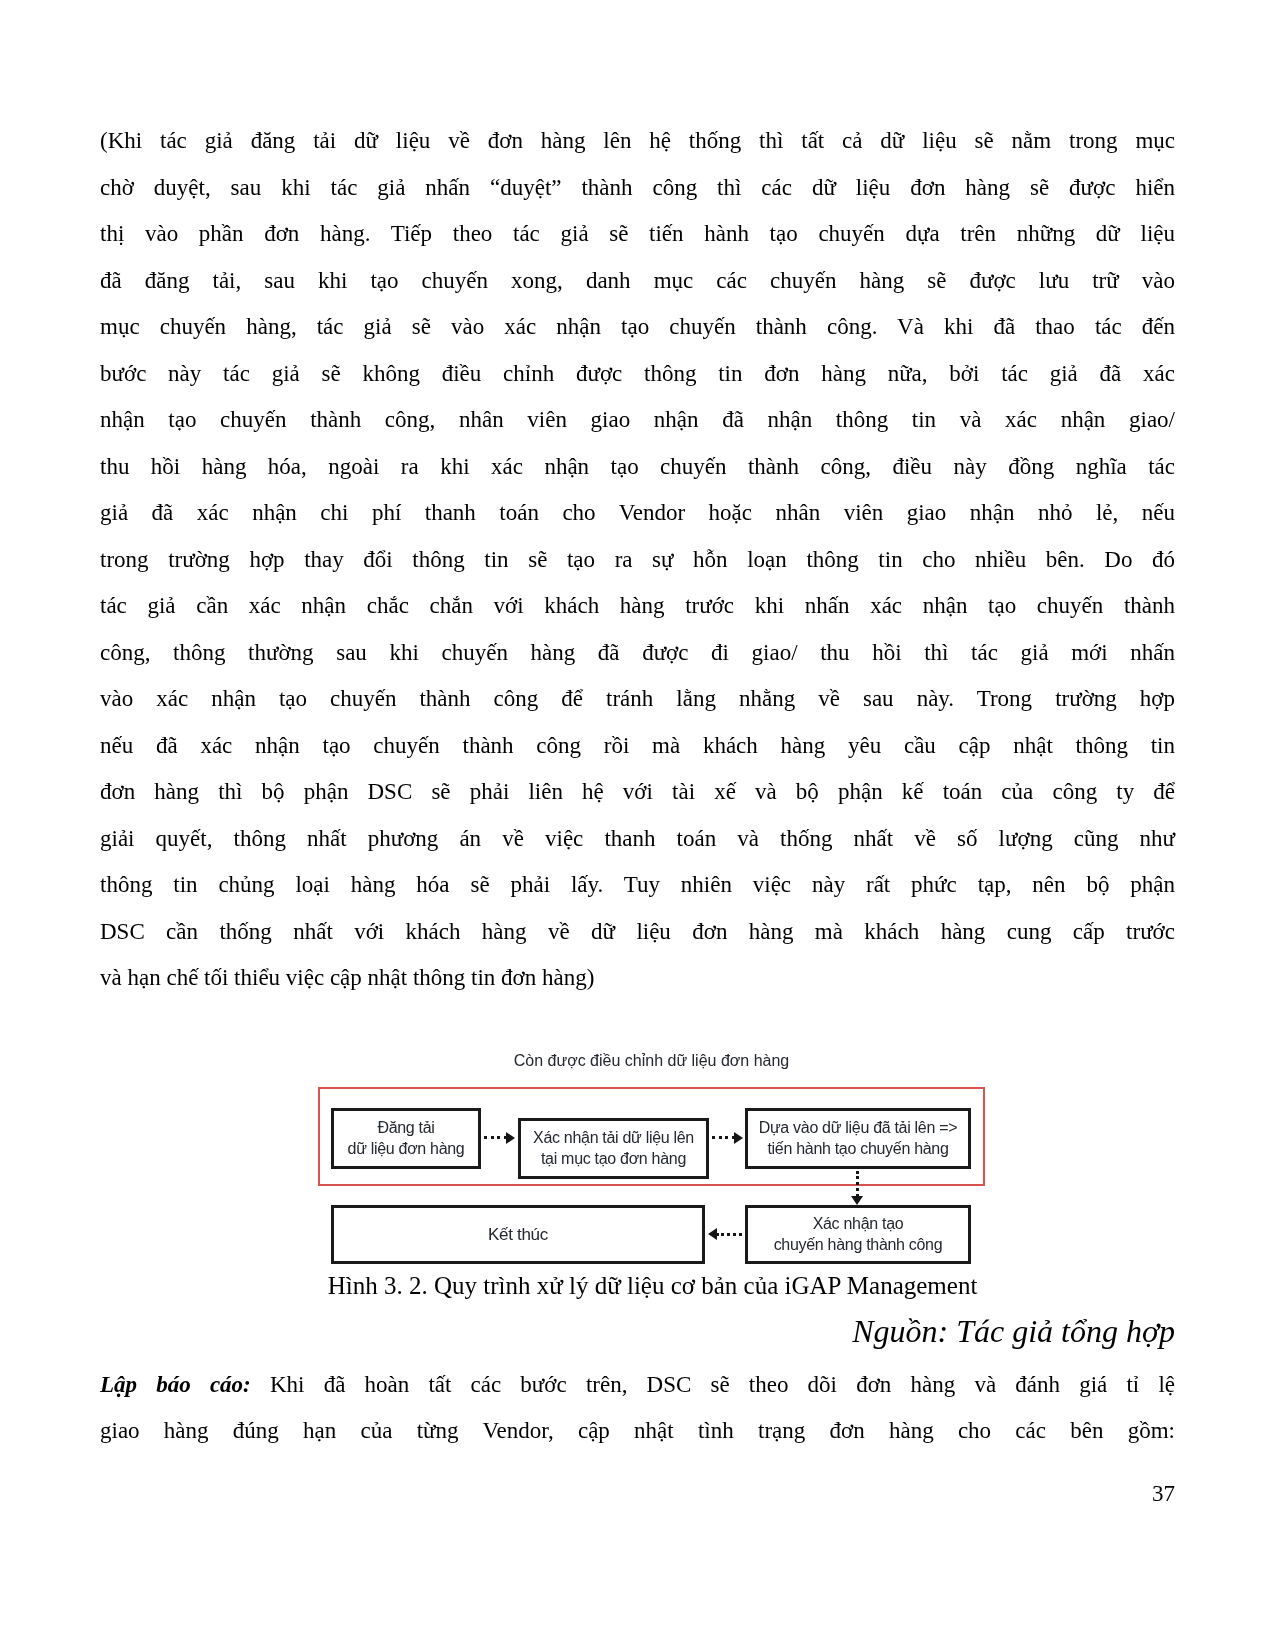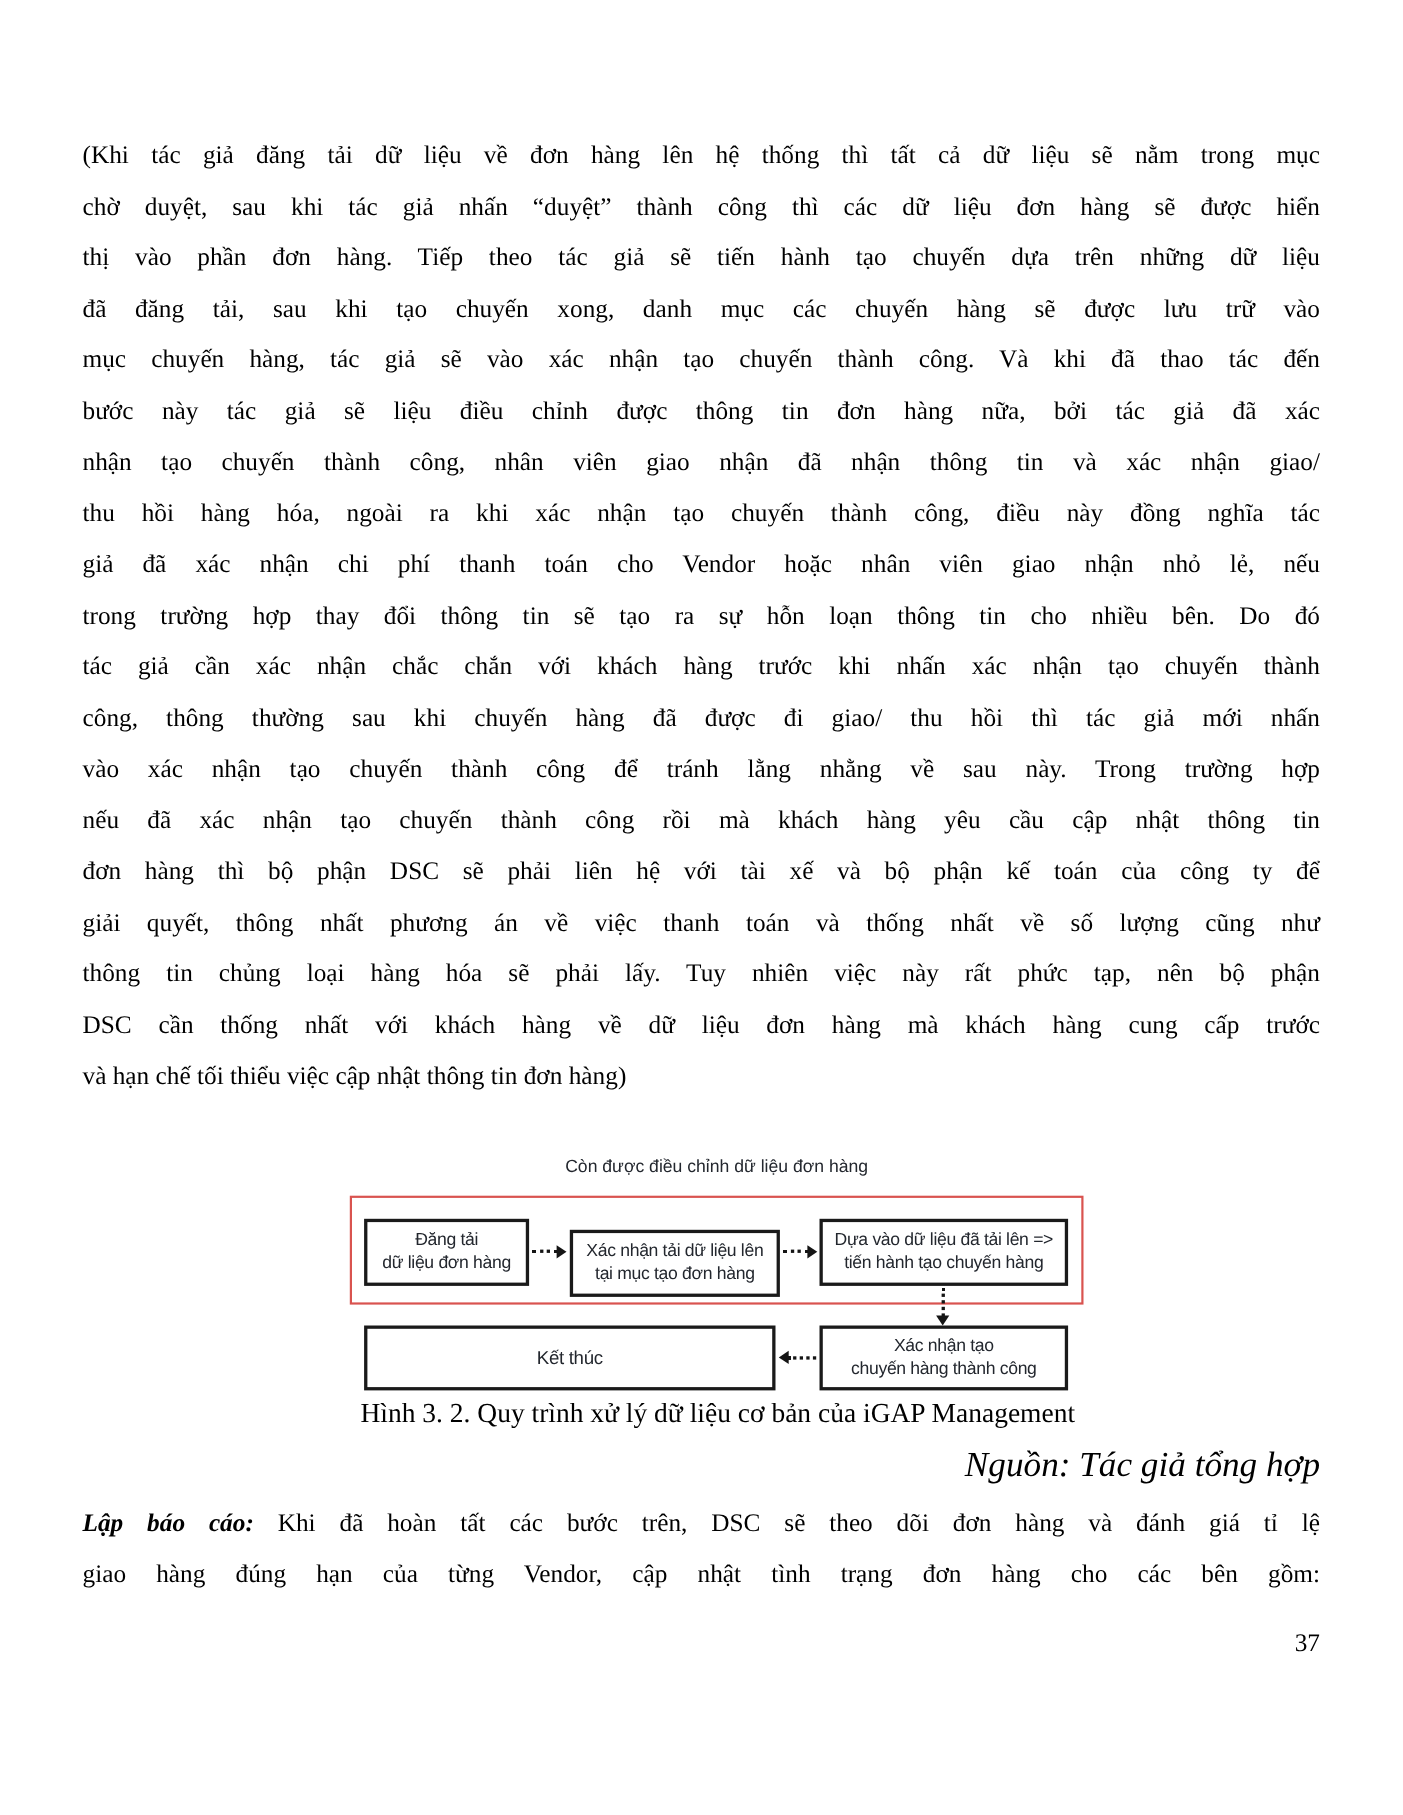--- a/index.html
+++ b/index.html
@@ -4,21 +4,21 @@
 <style>
   html, body { margin: 0; padding: 0; }
   body {
     width: 1275px; height: 1650px;
     background: #ffffff;
     color: var(--text_black, #000);
     font-family: "Liberation Serif", serif;
     position: relative;
     overflow: hidden;
   }
-  .content { padding: 0 75px; }
+  .content { padding: 0 100px; }
 
   
   .para1 { margin-top: 118px; }
   .line {
     font-size: 23px;
     line-height: 46.5px;
     text-align: justify;
     text-align-last: justify;
     white-space: normal;
   }
@@ -96,21 +96,21 @@
 </head>
 <body>
 
 <div class="content">
   <div class="para1">
     <div class="line">(Khi tác giả đăng tải dữ liệu về đơn hàng lên hệ thống thì tất cả dữ liệu sẽ nằm trong mục</div>
     <div class="line">chờ duyệt, sau khi tác giả nhấn “duyệt” thành công thì các dữ liệu đơn hàng sẽ được hiển</div>
     <div class="line">thị vào phần đơn hàng. Tiếp theo tác giả sẽ tiến hành tạo chuyến dựa trên những dữ liệu</div>
     <div class="line">đã đăng tải, sau khi tạo chuyến xong, danh mục các chuyến hàng sẽ được lưu trữ vào</div>
     <div class="line">mục chuyến hàng, tác giả sẽ vào xác nhận tạo chuyến thành công. Và khi đã thao tác đến</div>
-    <div class="line">bước này tác giả sẽ liệu điều chỉnh được thông tin đơn hàng nữa, bởi tác giả đã xác</div>
+    <div class="line">bước này tác giả sẽ không điều chỉnh được thông tin đơn hàng nữa, bởi tác giả đã xác</div>
     <div class="line">nhận tạo chuyến thành công, nhân viên giao nhận đã nhận thông tin và xác nhận giao/</div>
     <div class="line">thu hồi hàng hóa, ngoài ra khi xác nhận tạo chuyến thành công, điều này đồng nghĩa tác</div>
     <div class="line">giả đã xác nhận chi phí thanh toán cho Vendor hoặc nhân viên giao nhận nhỏ lẻ, nếu</div>
     <div class="line">trong trường hợp thay đổi thông tin sẽ tạo ra sự hỗn loạn thông tin cho nhiều bên. Do đó</div>
     <div class="line">tác giả cần xác nhận chắc chắn với khách hàng trước khi nhấn xác nhận tạo chuyến thành</div>
     <div class="line">công, thông thường sau khi chuyến hàng đã được đi giao/ thu hồi thì tác giả mới nhấn</div>
     <div class="line">vào xác nhận tạo chuyến thành công để tránh lằng nhằng về sau này. Trong trường hợp</div>
     <div class="line">nếu đã xác nhận tạo chuyến thành công rồi mà khách hàng yêu cầu cập nhật thông tin</div>
     <div class="line">đơn hàng thì bộ phận DSC sẽ phải liên hệ với tài xế và bộ phận kế toán của công ty để</div>
     <div class="line">giải quyết, thông nhất phương án về việc thanh toán và thống nhất về số lượng cũng như</div>

